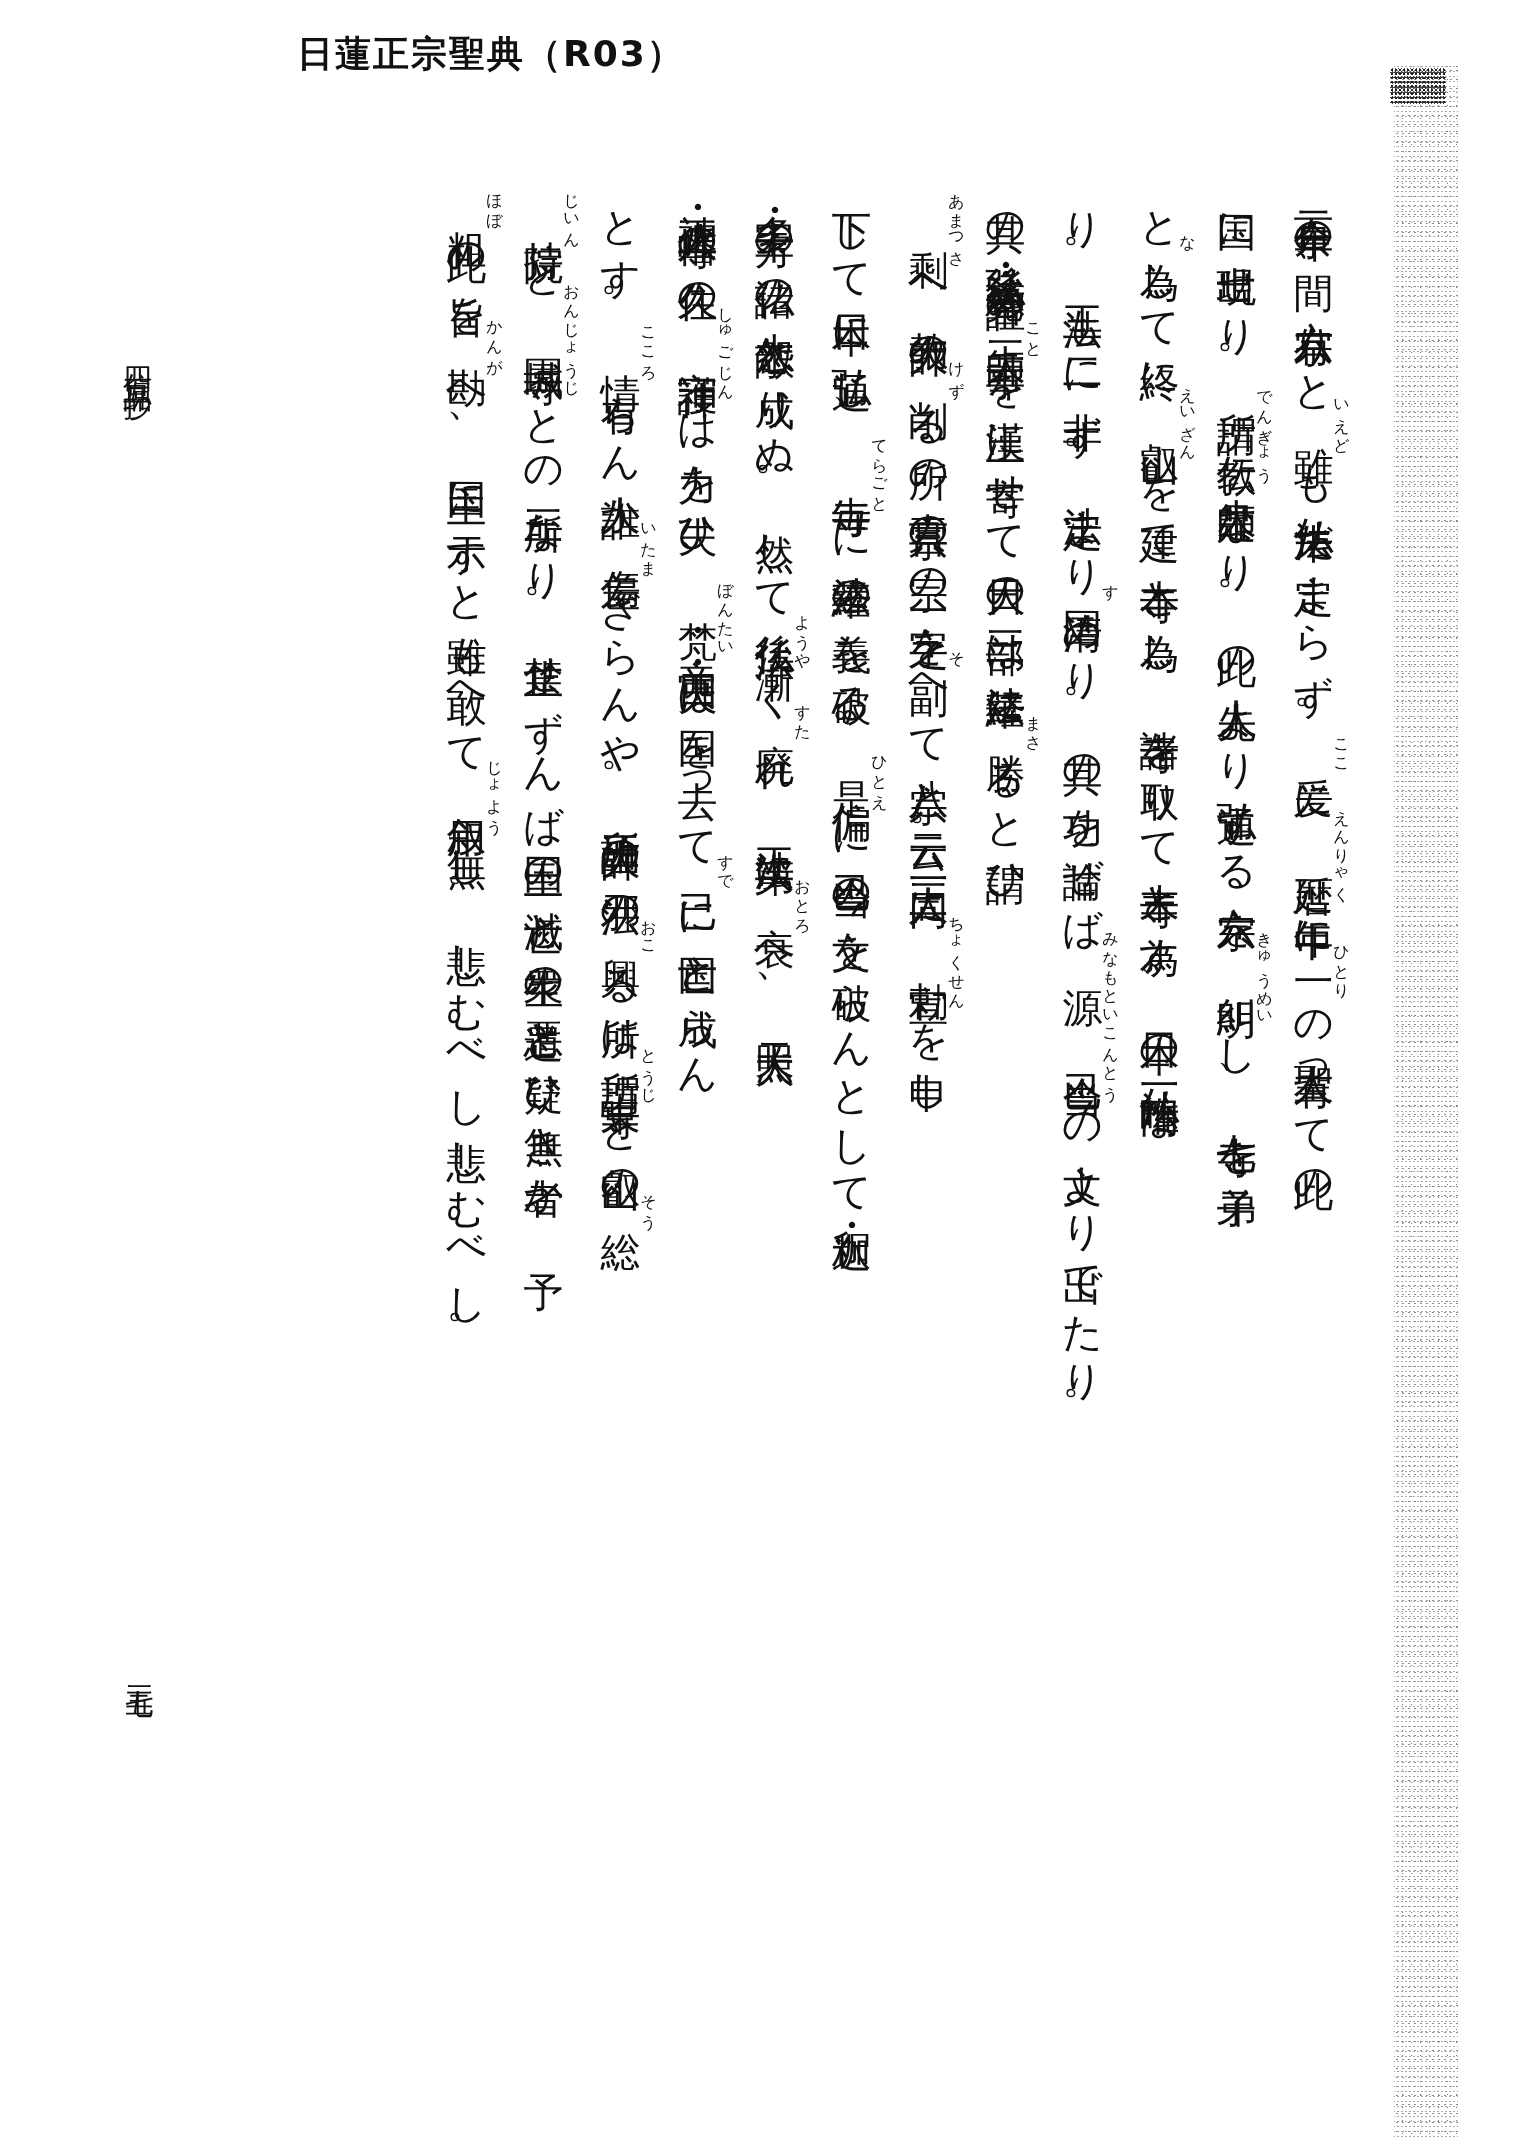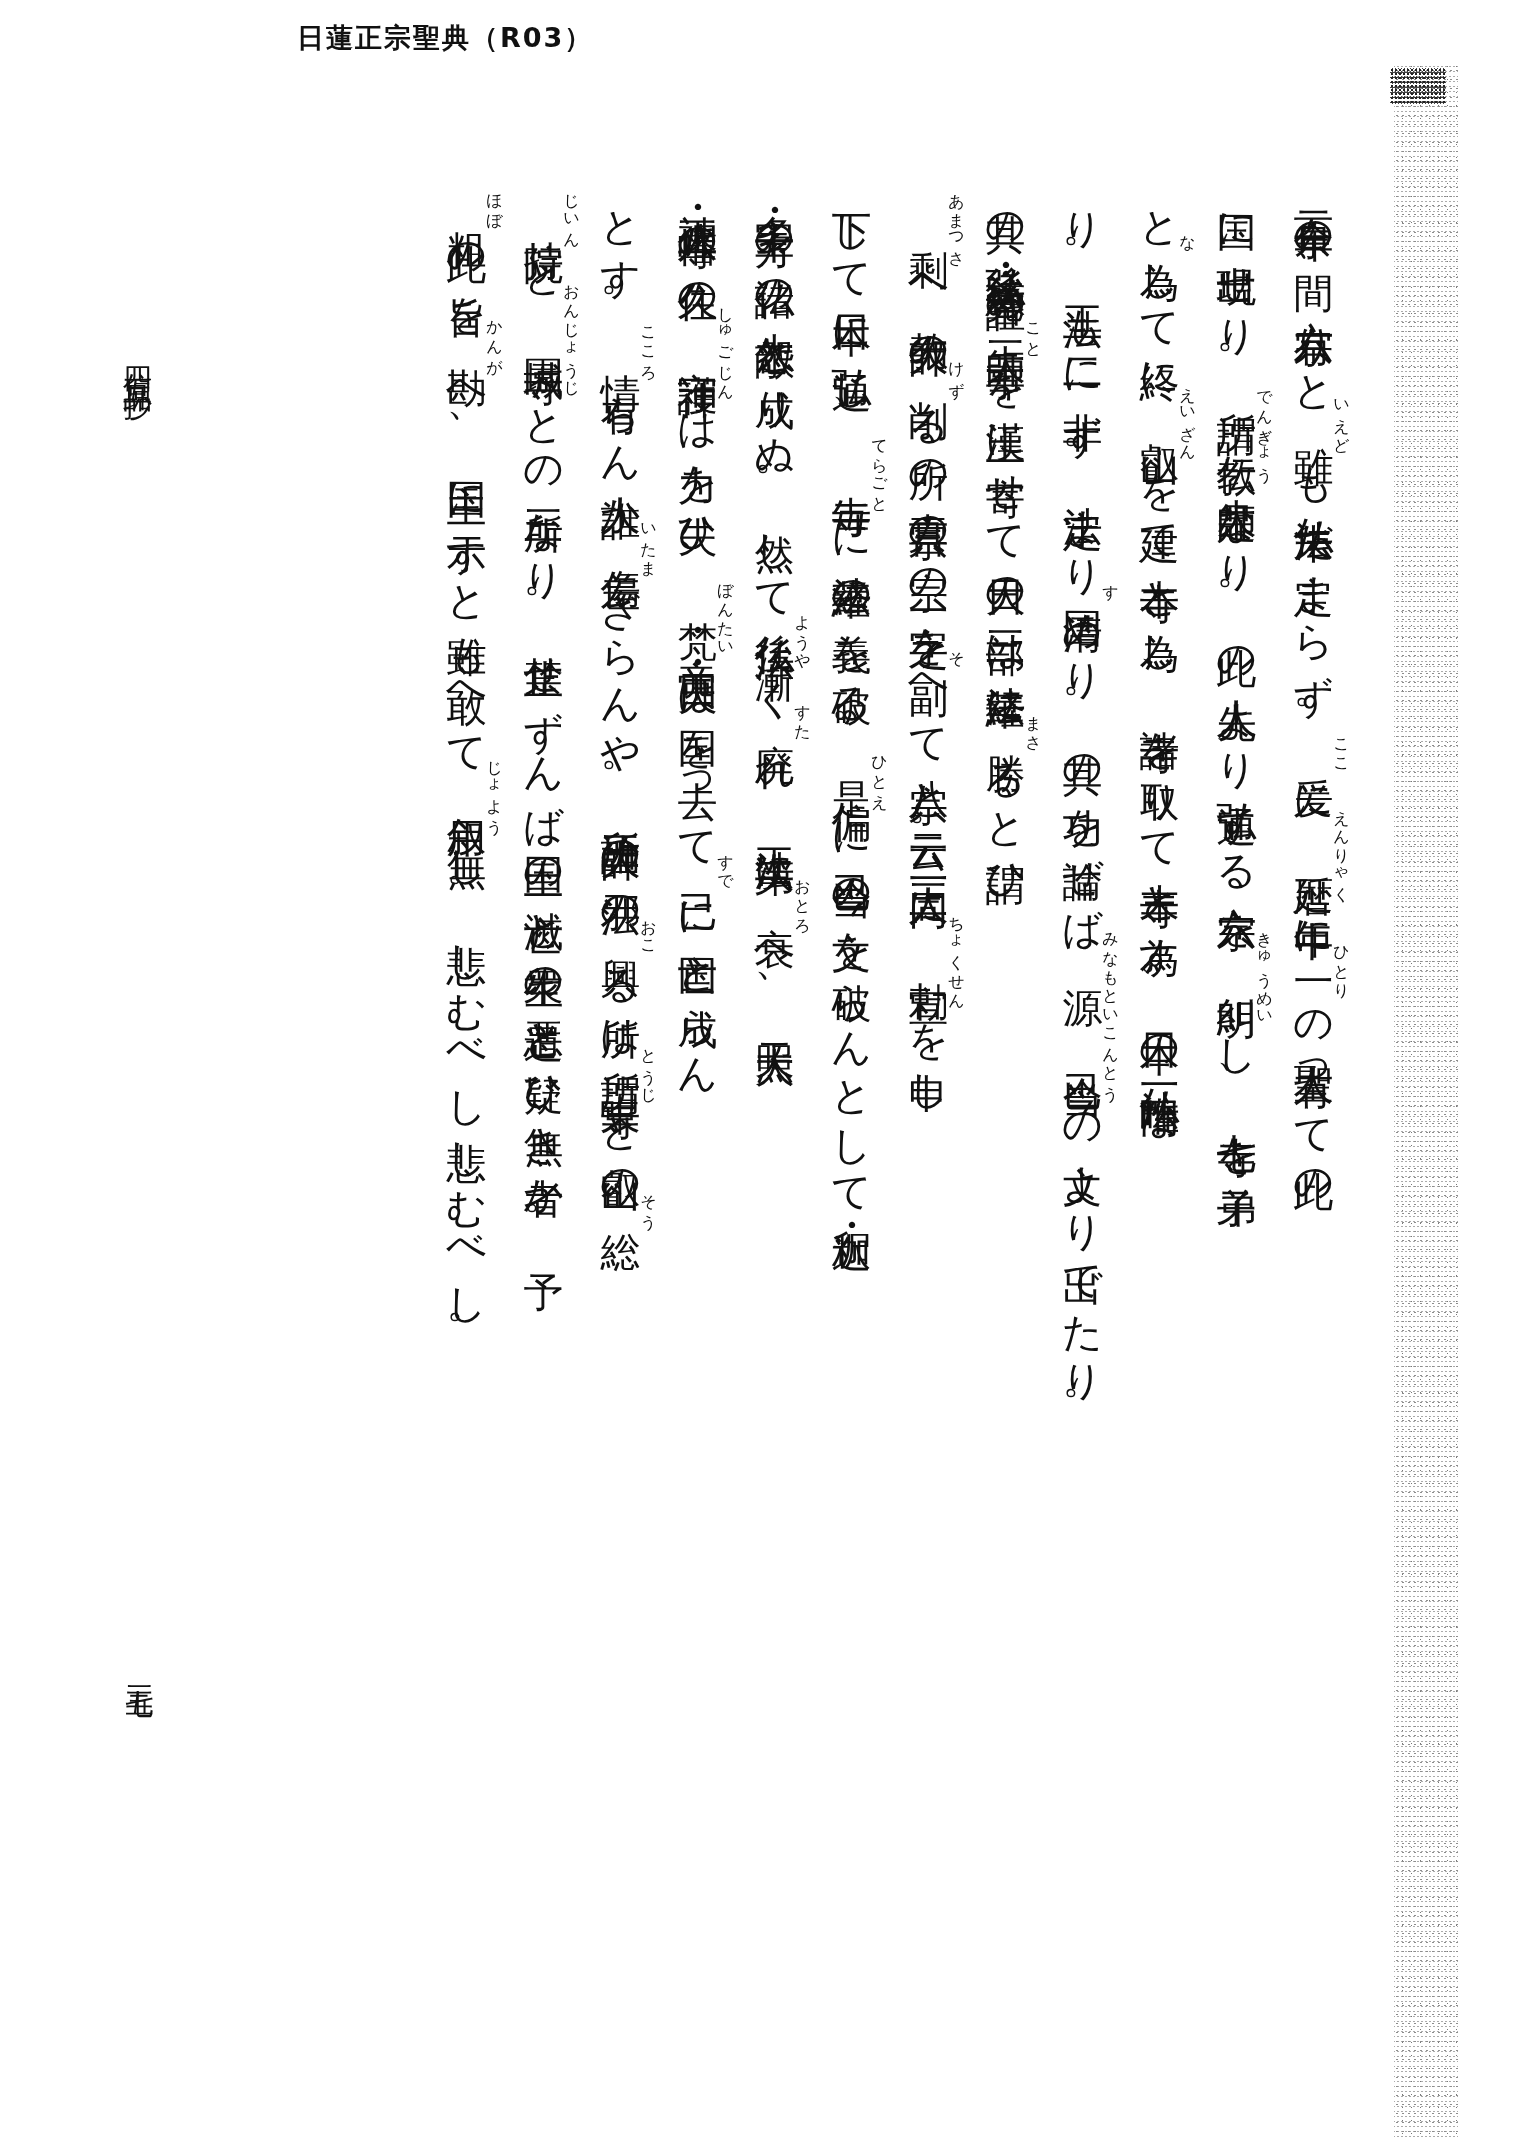--- a/index.html
+++ b/index.html
@@ -4,23 +4,23 @@
 <style>
   html,body{margin:0;padding:0;}
   body{
     width:1516px;height:2140px;position:relative;
     background:#ffffff;color:#111;
     font-family:"DejaVu Serif","Liberation Serif",serif;
     overflow:hidden;
   }
   
   .header-title{
-    position:absolute;left:297px;top:20px;
+    position:absolute;left:297px;top:30px;
     font-family:"DejaVu Sans","Liberation Sans",sans-serif;
-    font-size:27px;font-weight:bold;letter-spacing:2px;white-space:nowrap;
+    font-size:36px;font-weight:bold;letter-spacing:2px;white-space:nowrap;
   }
   
   .vlabel{
     position:absolute;
     writing-mode:vertical-rl;text-orientation:mixed;
     white-space:nowrap;
   }
   .doc-title{left:118px;top:344px;font-size:29px;letter-spacing:6px;}
   .page-number{left:120px;top:1664px;font-size:28px;letter-spacing:3px;}
   

